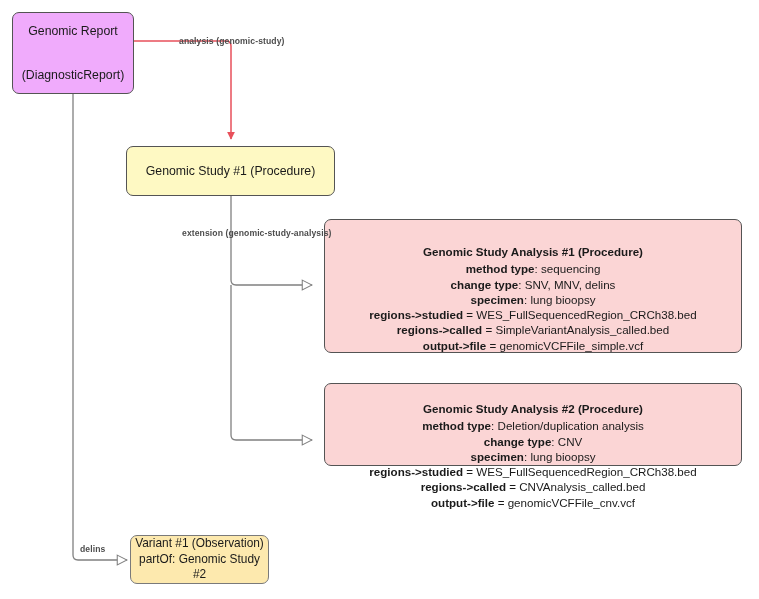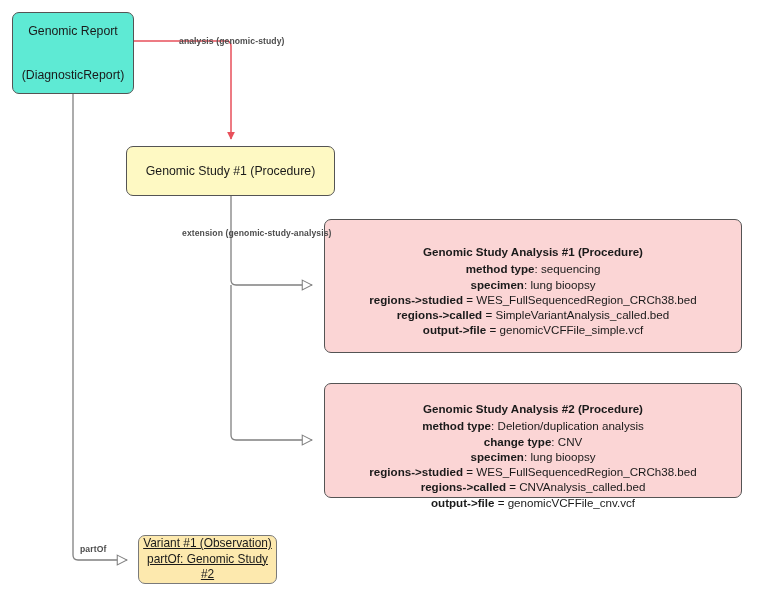--- a/index.html
+++ b/index.html
@@ -29,59 +29,58 @@
     justify-content: center;
     text-align: center;
     color: #1a1a1a;
     line-height: 1.32;
   }
   .node-report {
     left: 12px;
     top: 12px;
     width: 122px;
     height: 82px;
-    background: #5eead4;
+    background: #f0abfc;
     font-size: 12.3px;
     gap: 27px;
   }
   .node-study {
     left: 126px;
     top: 146px;
     width: 209px;
     height: 50px;
     background: #fef9c3;
     font-size: 12.3px;
   }
   .node-analysis {
     left: 324px;
     width: 418px;
     background: #FBD5D5;
     font-size: 11.6px;
     padding: 8px 10px;
     justify-content: flex-start;
   }
   .node-analysis-1 { top: 219px; height: 134px; }
-  .node-analysis-2 { top: 383px; height: 115px; }
+  .node-analysis-2 { top: 383px; height: 83px; }
   .node-analysis .ana-title {
     font-weight: bold;
     margin-bottom: 2px;
     padding-top: 16px;
   }
   .node-analysis-2 .ana-title { padding-top: 9px; }
   .node-analysis .ana-row { white-space: nowrap; }
   .node-analysis .ana-row b { font-weight: bold; }
   .node-variant {
-    left: 138px;
+    left: 130px;
     top: 535px;
     width: 139px;
     height: 49px;
     background: #FDE9AE;
     border-color: #7a7a7a;
     font-size: 11.9px;
-    text-decoration: underline;
   }
   .edge-label {
     position: absolute;
     font-size: 8.6px;
     font-weight: bold;
     color: #4d4d4d;
     white-space: nowrap;
     letter-spacing: 0.1px;
   }
   #lbl-genomic-study { left: 179px; top: 36px; }
@@ -127,20 +126,23 @@
   <div class="node node-study">
     <div>Genomic Study #1 (Procedure)</div>
   </div>
 
   <div class="node node-analysis node-analysis-1">
     <div class="ana-title">Genomic Study Analysis #1 (Procedure)</div>
     <div class="ana-row">
       <b>method type</b><span>:</span> <span>sequencing</span>
     </div>
     <div class="ana-row">
+      <b>change type</b><span>:</span> <span>SNV, MNV, delins</span>
+    </div>
+    <div class="ana-row">
       <b>specimen</b><span>:</span> <span>lung bioopsy</span>
     </div>
     <div class="ana-row">
       <b>regions-&gt;studied</b><span> =</span> <span>WES_FullSequencedRegion_CRCh38.bed</span>
     </div>
     <div class="ana-row">
       <b>regions-&gt;called</b><span> =</span> <span>SimpleVariantAnalysis_called.bed</span>
     </div>
     <div class="ana-row">
       <b>output-&gt;file</b><span> =</span> <span>genomicVCFFile_simple.vcf</span>
@@ -171,15 +173,15 @@
 
   <div class="node node-variant">
     <div>Variant #1 (Observation)</div>
     <div>partOf: Genomic Study #2</div>
   </div>
 
   <div class="edge-label" id="lbl-genomic-study">analysis (genomic-study)</div>
 
   <div class="edge-label" id="lbl-genomic-study-analysis">extension (genomic-study-analysis)</div>
 
-  <div class="edge-label" id="lbl-result">partOf</div>
+  <div class="edge-label" id="lbl-result">delins</div>
 
 </div>
 
 </body></html>

